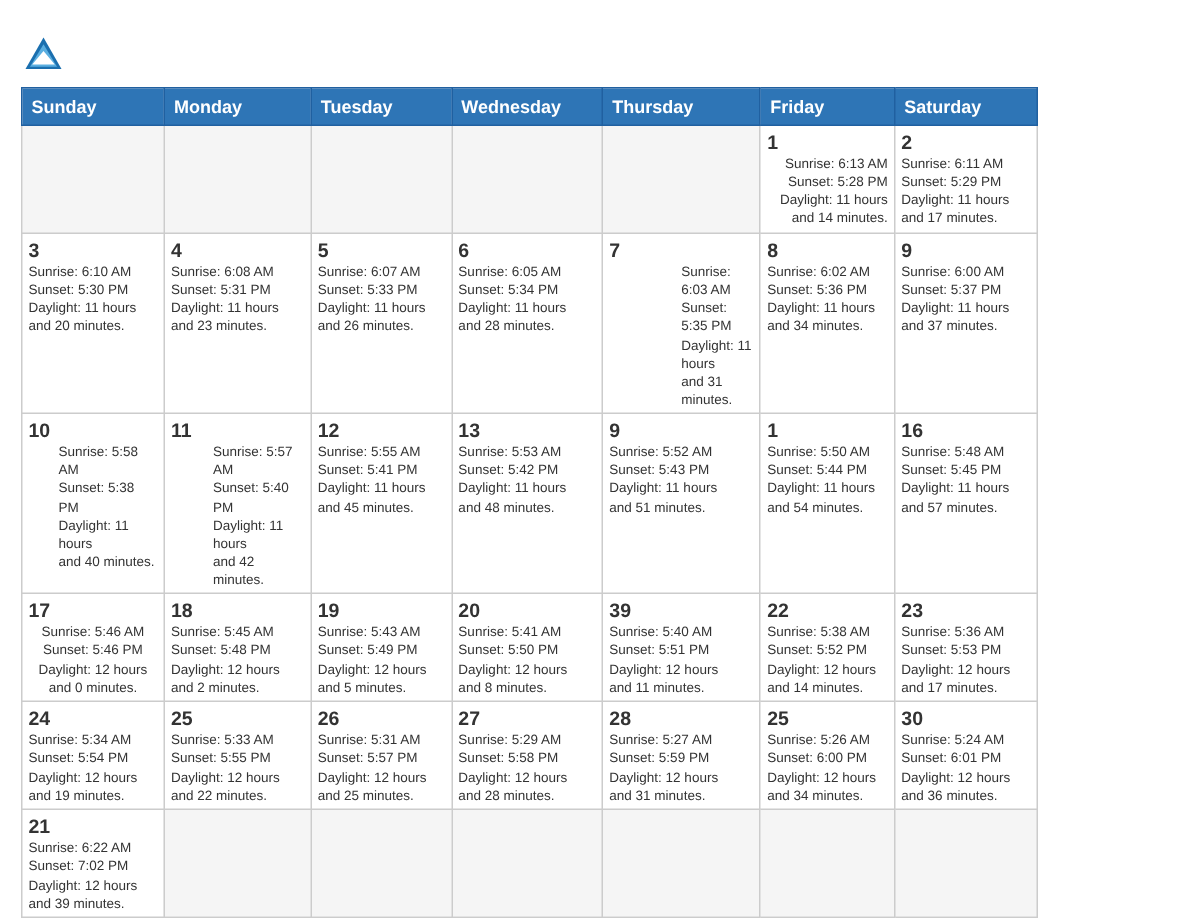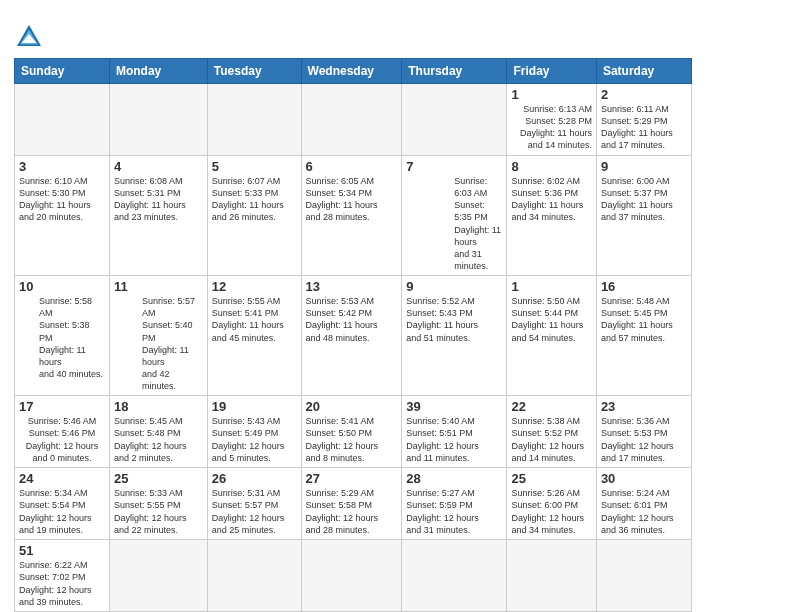--- a/index.html
+++ b/index.html
@@ -350,21 +350,21 @@
           <td>
             <span class="day-number">30</span>
             <div class="day-info" style="white-space: pre-line;">Sunrise: 5:24 AM
 Sunset: 6:01 PM
 Daylight: 12 hours
 and 36 minutes.</div>
           </td>
         </tr>
         <tr class="last-row">
           <td>
-            <span class="day-number">51</span>
+            <span class="day-number">21</span>
             <div class="day-info" style="white-space: pre-line;">Sunrise: 6:22 AM
 Sunset: 7:02 PM
 Daylight: 12 hours
 and 39 minutes.</div>
           </td>
           <td class="empty"></td>
           <td class="empty"></td>
           <td class="empty"></td>
           <td class="empty"></td>
           <td class="empty"></td>

